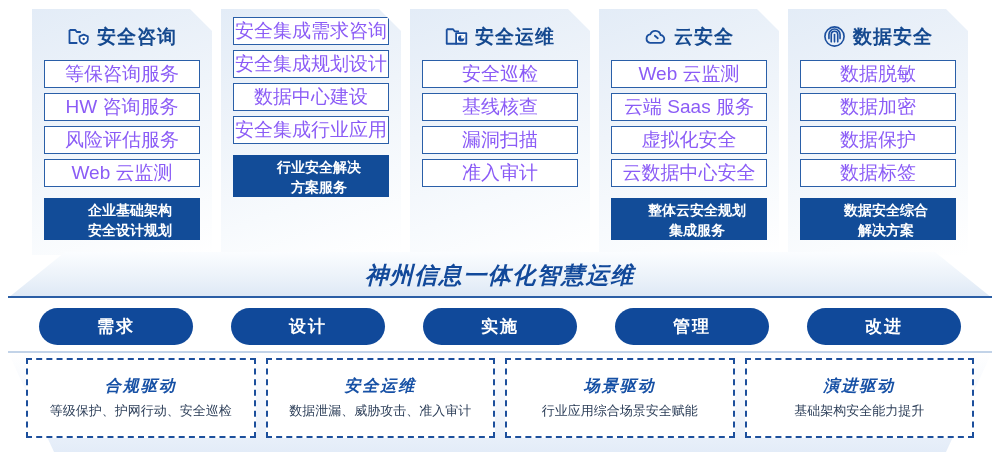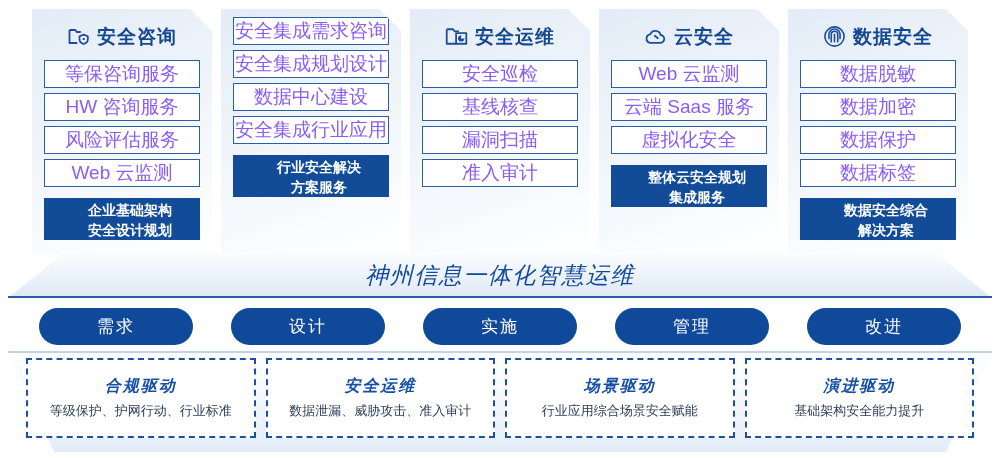--- a/index.html
+++ b/index.html
@@ -65,35 +65,35 @@
     background: linear-gradient(180deg, #fbfdff 0%, #eaf1f9 60%, #dde8f5 100%);
     -webkit-clip-path: polygon(57px 0, calc(100% - 57px) 0, 100% 100%, 0 100%);
     clip-path: polygon(57px 0, calc(100% - 57px) 0, 100% 100%, 0 100%);
     display: flex; align-items: center; justify-content: center;
   }
   #banner-line {
     position: absolute; left: 8px; top: 296px; width: 984px; height: 2px;
     background: #2b5ea5;
   }
   .banner-text {
-    font-size: 23px; font-weight: normal; color: #12499a;
+    font-size: 23px; font-weight: bold; color: #12499a;
     font-style: italic; letter-spacing: 1.5px;
   }
 
   
   #stages {
     position: absolute; left: 0; top: 308px; width: 1000px; height: 38px;
     display: flex; justify-content: center; gap: 38px;
   }
   .stage-pill {
     width: 154px; height: 37px;
     border-radius: 19px;
     background: #10499a;
     color: #ffffff;
-    font-size: 17px; font-weight: normal;
+    font-size: 17px; font-weight: bold;
     letter-spacing: 2px;
     display: flex; align-items: center; justify-content: center;
   }
 
   
   #drivers-shell {
     position: absolute; left: 8px; top: 352px; width: 984px; height: 100px;
     background: linear-gradient(180deg, #ffffff 0%, #f2f6fc 55%, #e3ecf8 100%);
     -webkit-clip-path: polygon(0 0, 100% 0, calc(100% - 46px) 100%, 46px 100%);
     clip-path: polygon(0 0, 100% 0, calc(100% - 46px) 100%, 46px 100%);
@@ -185,20 +185,21 @@
           <span class="pillar-icon"><svg viewBox="0 0 24 24" fill="none" stroke="#1b4f9e" stroke-width="1.9" stroke-linecap="round" stroke-linejoin="round">
               <path d="M6.4 18.6h10.4a4.1 4.1 0 0 0 .5-8.2a5.6 5.6 0 0 0-10.7-.7a4.5 4.5 0 0 0-.2 8.9z"></path>
               <path d="M11.3 11.2l3.1 2.6"></path>
             </svg></span>
           <div class="pillar-title">云安全</div>
         </div>
         <div class="item-list">
           <div class="item">Web 云监测</div>
           <div class="item">云端 Saas 服务</div>
           <div class="item">虚拟化安全</div>
+          <div class="item">云数据中心安全</div>
           <div class="item item-solid">
             <span>整体云安全规划</span>
             <span>集成服务</span>
           </div>
         </div>
       </div>
       <div class="pillar">
         <div class="pillar-head">
           <span class="pillar-icon"><svg viewBox="0 0 24 24" fill="none" stroke="#1b4f9e" stroke-width="1.7" stroke-linecap="round">
               <circle cx="12" cy="12" r="10"></circle>
@@ -232,21 +233,21 @@
       <div class="stage-pill">实施</div>
       <div class="stage-pill">管理</div>
       <div class="stage-pill">改进</div>
     </div>
 
   <div id="drivers-shell"></div>
   <div id="drivers-topline"></div>
   <div id="drivers">
       <div class="driver">
         <div class="driver-title">合规驱动</div>
-        <div class="driver-desc">等级保护、护网行动、行业标准</div>
+        <div class="driver-desc">等级保护、护网行动、安全巡检</div>
       </div>
       <div class="driver">
         <div class="driver-title">安全运维</div>
         <div class="driver-desc">数据泄漏、威胁攻击、准入审计</div>
       </div>
       <div class="driver">
         <div class="driver-title">场景驱动</div>
         <div class="driver-desc">行业应用综合场景安全赋能</div>
       </div>
       <div class="driver">

